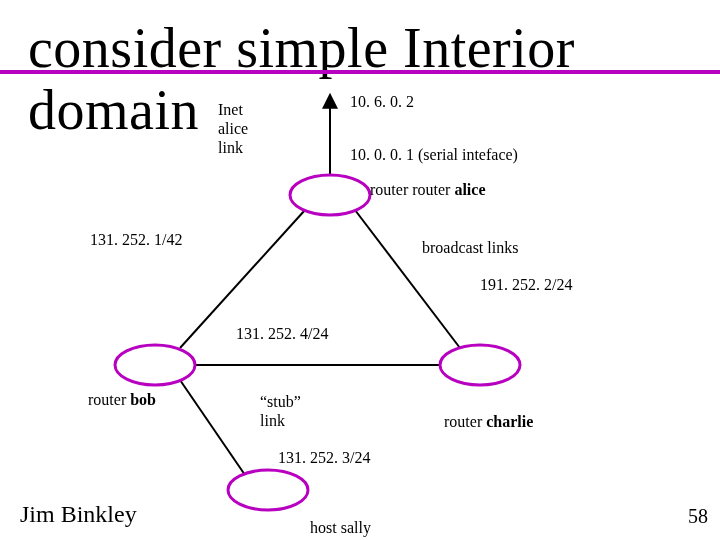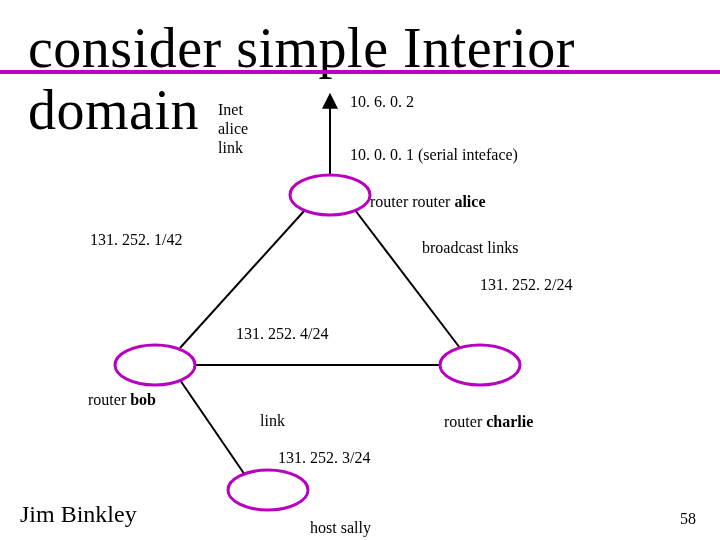--- a/index.html
+++ b/index.html
@@ -27,21 +27,21 @@
   svg.diagram{
     position:absolute;
     left:0; top:0; width:720px; height:540px;
     pointer-events:none;
   }
   .lbl{position:absolute;font-size:16px;line-height:1.2}
   .footer-left{
     position:absolute;left:20px;bottom:12px;font-size:24px;
   }
   .footer-right{
-    position:absolute;right:24px;bottom:12px;font-size:16px;
+    position:absolute;right:12px;bottom:12px;font-size:20px;
   }
 </style>
 </head>
 <body>
 
 <div class="title">consider simple Interior domain</div>
 <div class="title-underline"></div>
 
 <svg class="diagram" viewBox="0 0 720 540">
   <defs>
@@ -62,34 +62,34 @@
   <ellipse cx="268" cy="490" rx="40" ry="20" fill="#fff" stroke="#b800c0" stroke-width="3"></ellipse>
 </svg>
 
 <div class="lbl" style="left:218px; top:100px">
   <span>Inet</span><br>
   <span>alice</span><br>
   <span>link</span>
 </div>
 <div class="lbl" style="left:350px; top:92px">10. 6. 0. 2</div>
 <div class="lbl" style="left:350px; top:145px">10. 0. 0. 1 (serial inteface)</div>
-<div class="lbl" style="left:370px; top:192px">
+<div class="lbl" style="left:370px; top:180px">
   router <span>router </span><b>alice</b>
 </div>
 
 <div class="lbl" style="left:90px;  top:230px">131. 252. 1/42</div>
 <div class="lbl" style="left:422px; top:238px">broadcast links</div>
-<div class="lbl" style="left:480px; top:275px">131. 252. 2/24</div>
+<div class="lbl" style="left:480px; top:275px">191. 252. 2/24</div>
 <div class="lbl" style="left:236px; top:324px">131. 252. 4/24</div>
 
 <div class="lbl" style="left:88px;  top:390px">
   <span>router </span><b>bob</b>
 </div>
 <div class="lbl" style="left:260px; top:392px">
-  <br>
+  <span>“stub”</span><br>
   <span>link</span>
 </div>
 <div class="lbl" style="left:278px; top:448px">131. 252. 3/24</div>
 <div class="lbl" style="left:444px; top:412px">
   <span>router </span><b>charlie</b>
 </div>
 <div class="lbl" style="left:310px; top:518px">host sally</div>
 
 <div class="footer-left">Jim Binkley</div>
 <div class="footer-right">58</div>

